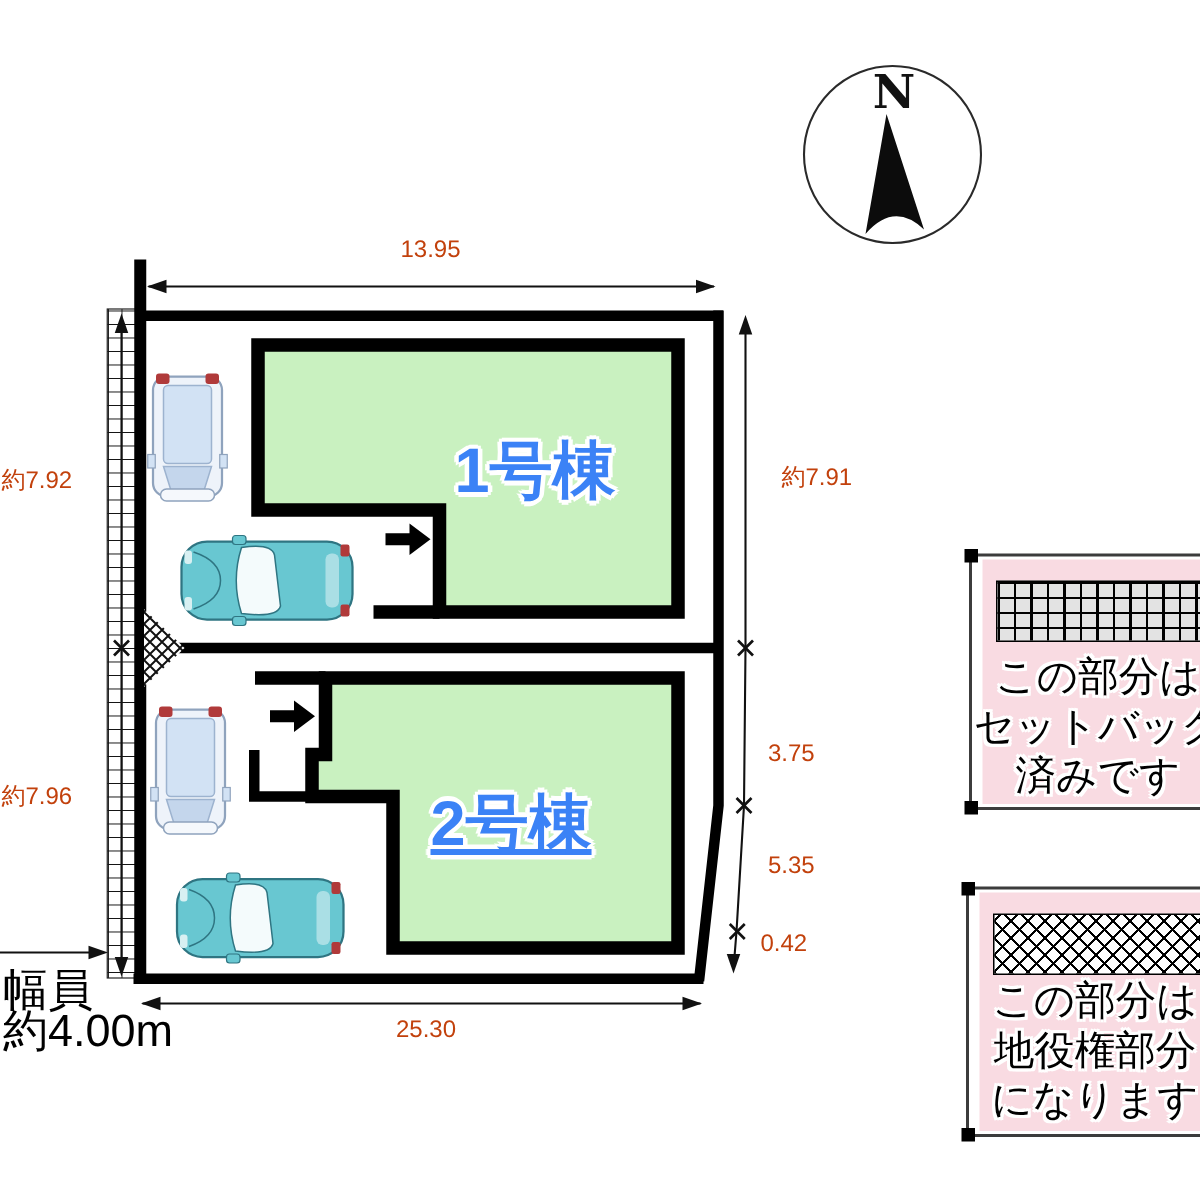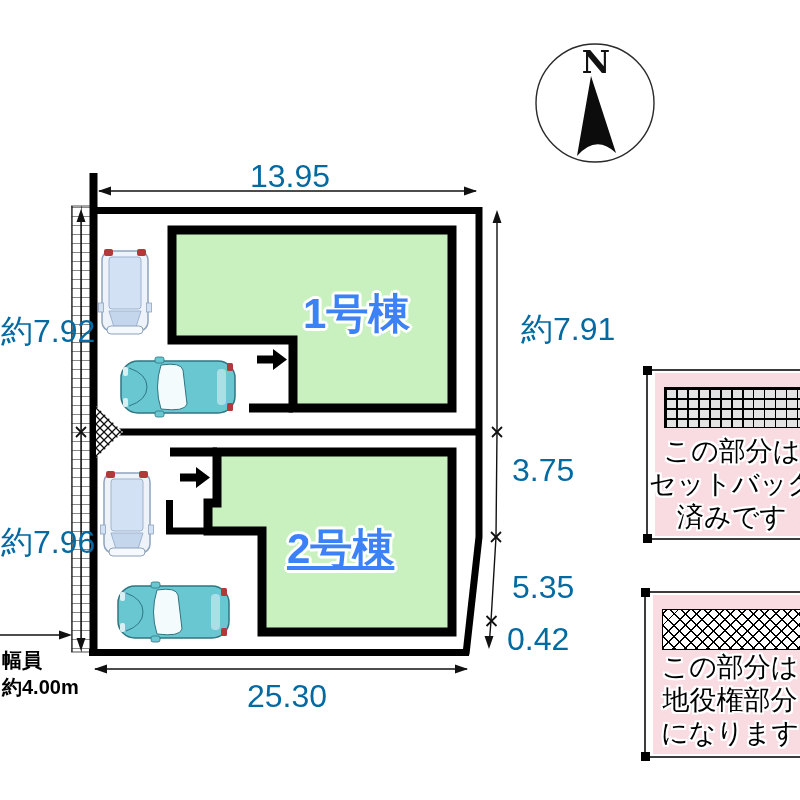--- a/index.html
+++ b/index.html
@@ -5,32 +5,32 @@
   html,body{margin:0;padding:0;}
   body{
     width:800px;height:800px;position:relative;overflow:hidden;
     background:#ffffff;
     font-family:"Liberation Sans", sans-serif;
   }
   .abs{position:absolute;}
   svg{display:block;}
   
   .dim-label{
-    position:absolute;color:#0369a1;font-size:32px;letter-spacing:0;
+    position:absolute;color:#c2410c;font-size:16px;letter-spacing:0;
     white-space:nowrap;
   }
   .dim-label.center{text-align:center;}
   .bldg-label{
     position:absolute;color:#3b82f6;font-weight:700;font-size:42px;white-space:nowrap;
     text-shadow:-3px 0 #fff,3px 0 #fff,0 -3px #fff,0 3px #fff,
                 -2px -2px #fff,2px -2px #fff,-2px 2px #fff,2px 2px #fff;
   }
   .road-label{
-    position:absolute;left:2px;top:647px;color:#000;font-weight:700;
-    font-size:20px;line-height:27px;white-space:pre;
+    position:absolute;left:2px;top:647px;color:#000;font-weight:400;
+    font-size:30px;line-height:27px;white-space:pre;
   }
   .compass-n{
     position:absolute;left:578px;top:44px;width:36px;text-align:center;
     font-family:"DejaVu Serif","Liberation Serif",serif;
     font-size:31px;font-weight:700;color:#111;
   }
   
   .legend-box{
     position:absolute;width:176px;background:#ffffff;
     border:2px solid #3c3c3c;box-sizing:border-box;
@@ -193,21 +193,21 @@
   </g>
 </svg>
 
 <div class="compass-n">N</div>
 
 <div class="dim-label center" style="left:250px;top:158px;width:74px;">13.95</div>
 <div class="dim-label center" style="left:247px;top:678px;width:74px;">25.30</div>
 <div class="dim-label" style="left:1px;top:310px;">約7.92</div>
 <div class="dim-label" style="left:1px;top:521px;">約7.96</div>
 <div class="dim-label" style="left:521px;top:308px;">約7.91</div>
-<div class="dim-label" style="left:512px;top:452px;">3.75</div>
+<div class="dim-label" style="left:512px;top:494px;">3.75</div>
 <div class="dim-label" style="left:512px;top:569px;">5.35</div>
 <div class="dim-label" style="left:507px;top:621px;">0.42</div>
 
 <div class="road-label"><span>幅員</span>
 <span>約4.00m</span></div>
 
 <div class="bldg-label" style="left:303px;top:286px;">1号棟</div>
 <div class="bldg-label" style="left:287px;top:521px;text-decoration:underline;">2号棟</div>
 
 <div class="legend-box" style="left:646px;top:369px;height:171px;">

